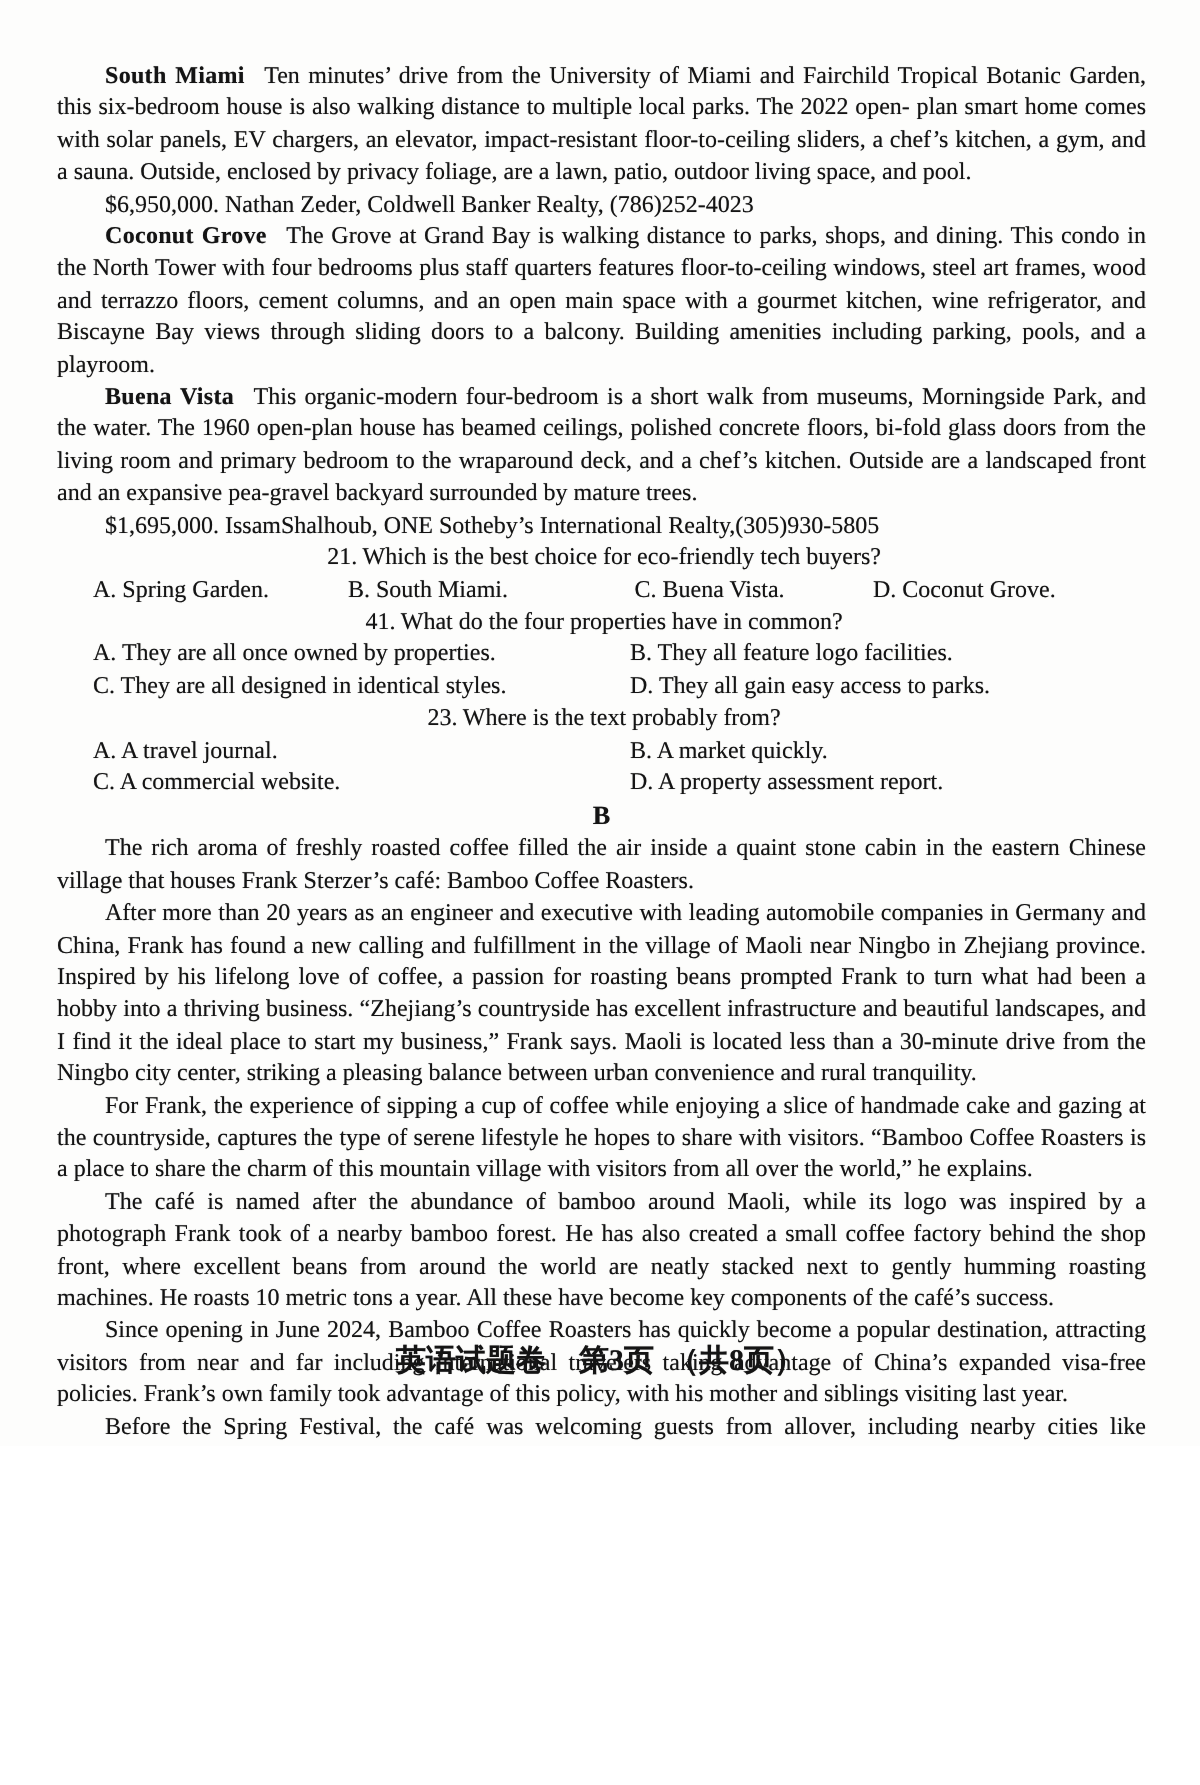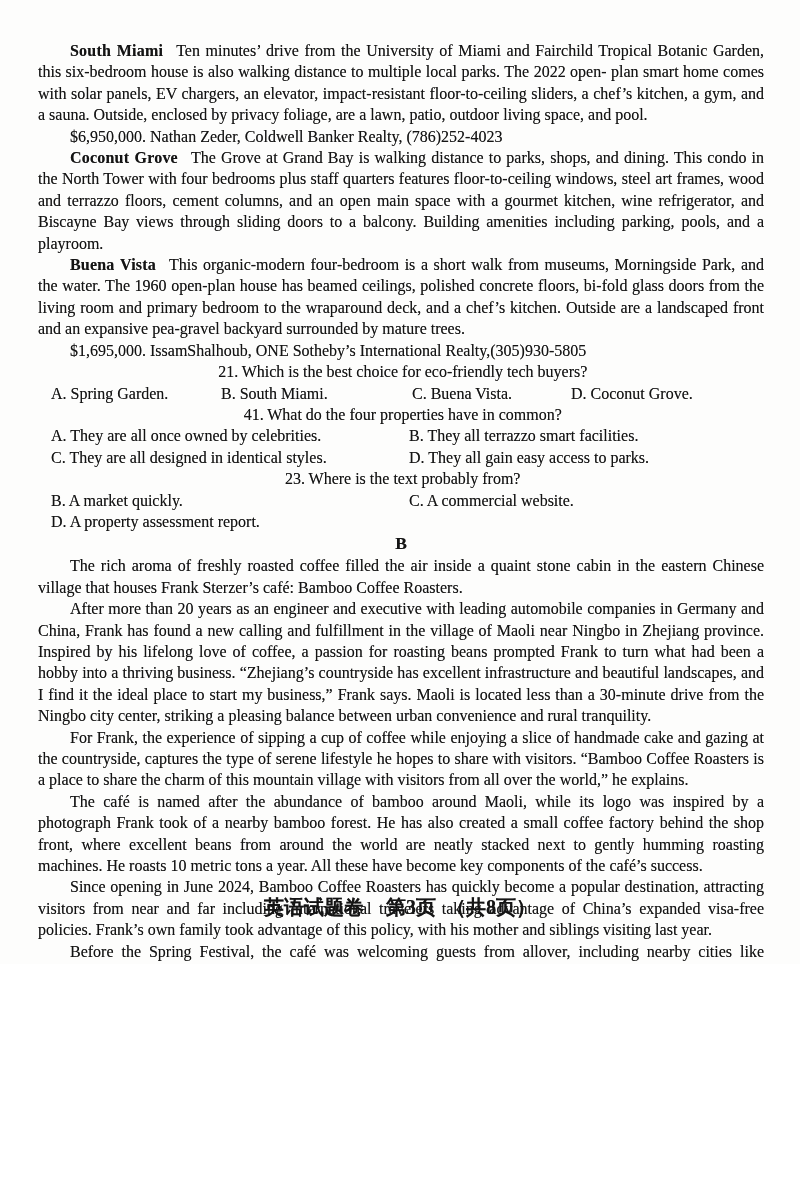--- a/index.html
+++ b/index.html
@@ -34,21 +34,21 @@
     white-space: pre-wrap;
     text-align: left;
   }
   .questions { text-align: left; }
   .q-line { text-align: center; }
   .q-num {
     display: inline-block;
     width: 27px;
   }
   .options {
-    margin-left: 13px;
+    margin-left: 24px;
     display: grid;
     text-align: left;
   }
   .options.cols4 { grid-template-columns: 170px 191px 159px auto; }
   .options.cols2 { grid-template-columns: 358px auto; }
   .section-heading {
     text-align: center;
     font-weight: bold;
     font-size: 17.5px;
     text-indent: 0;
@@ -89,30 +89,31 @@
         <span>A. Spring Garden.</span>
         <span>B. South Miami.</span>
         <span>C. Buena Vista.</span>
         <span>D. Coconut Grove.</span>
       </div>
     </div>
 
     <div>
       <p class="q-line"><span class="q-num">41.</span><span>What do the four properties have in common?</span></p>
       <div class="options cols2">
-        <span>A. They are all once owned by celebrities.</span>
-        <span>B. They all terrazzo smart facilities.</span>
+        <span>A. They are all once owned by properties.</span>
+        <span>B. They all feature logo facilities.</span>
         <span>C. They are all designed in identical styles.</span>
         <span>D. They all gain easy access to parks.</span>
       </div>
     </div>
 
     <div>
       <p class="q-line"><span class="q-num">23.</span><span>Where is the text probably from?</span></p>
       <div class="options cols2">
+        <span>A. A travel journal.</span>
         <span>B. A market quickly.</span>
         <span>C. A commercial website.</span>
         <span>D. A property assessment report.</span>
       </div>
     </div>
 
   </section>
 
   <h2 class="section-heading">B</h2>
 

